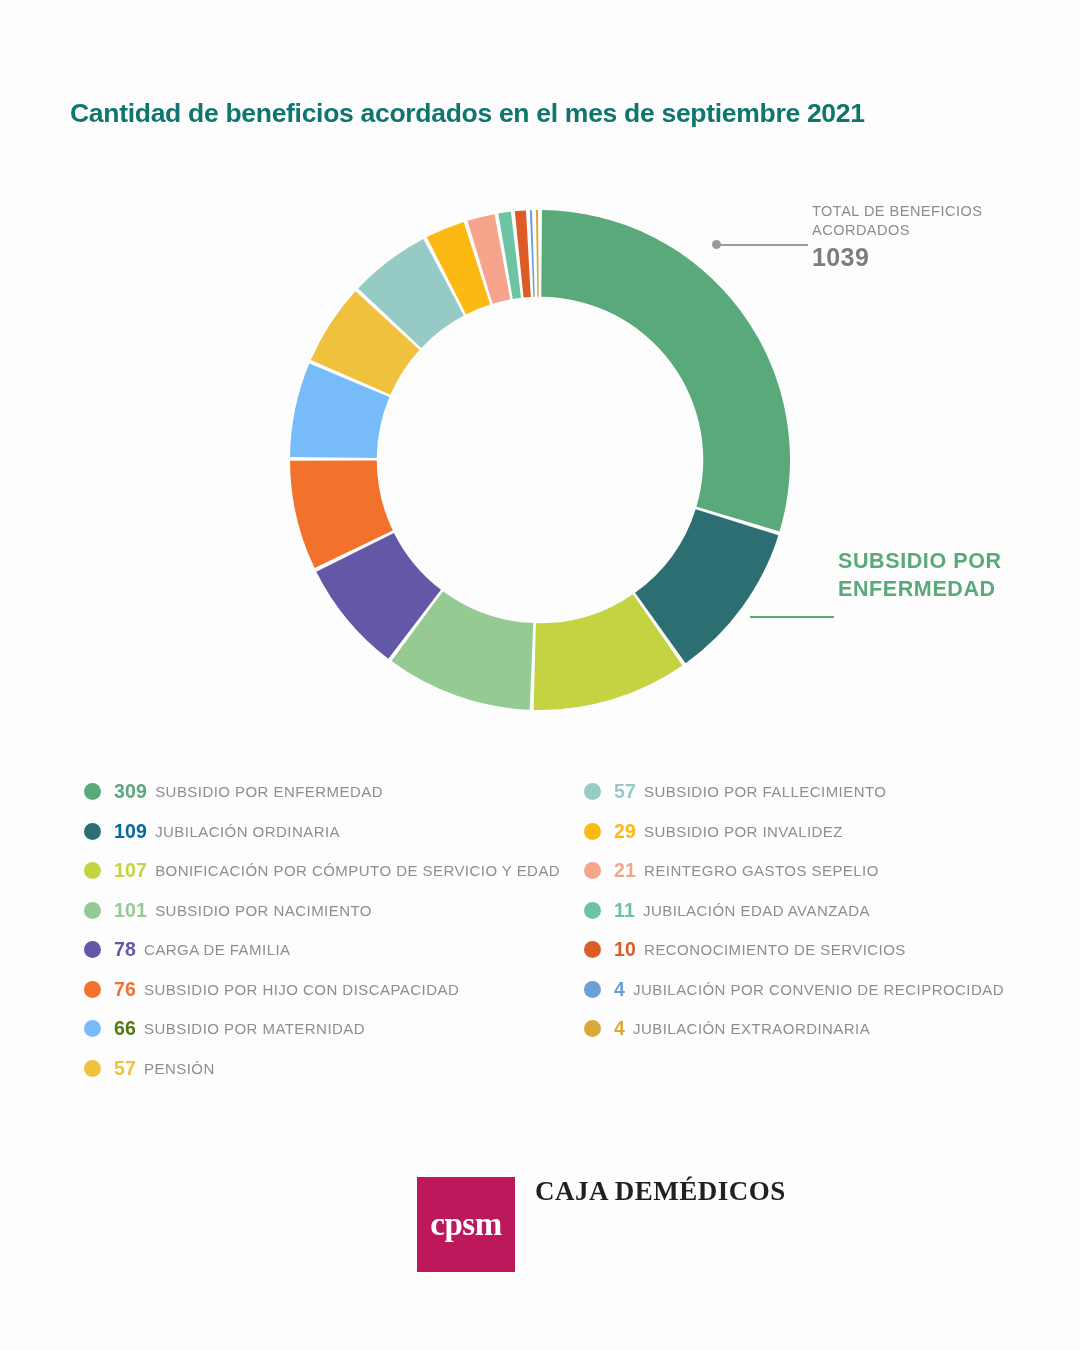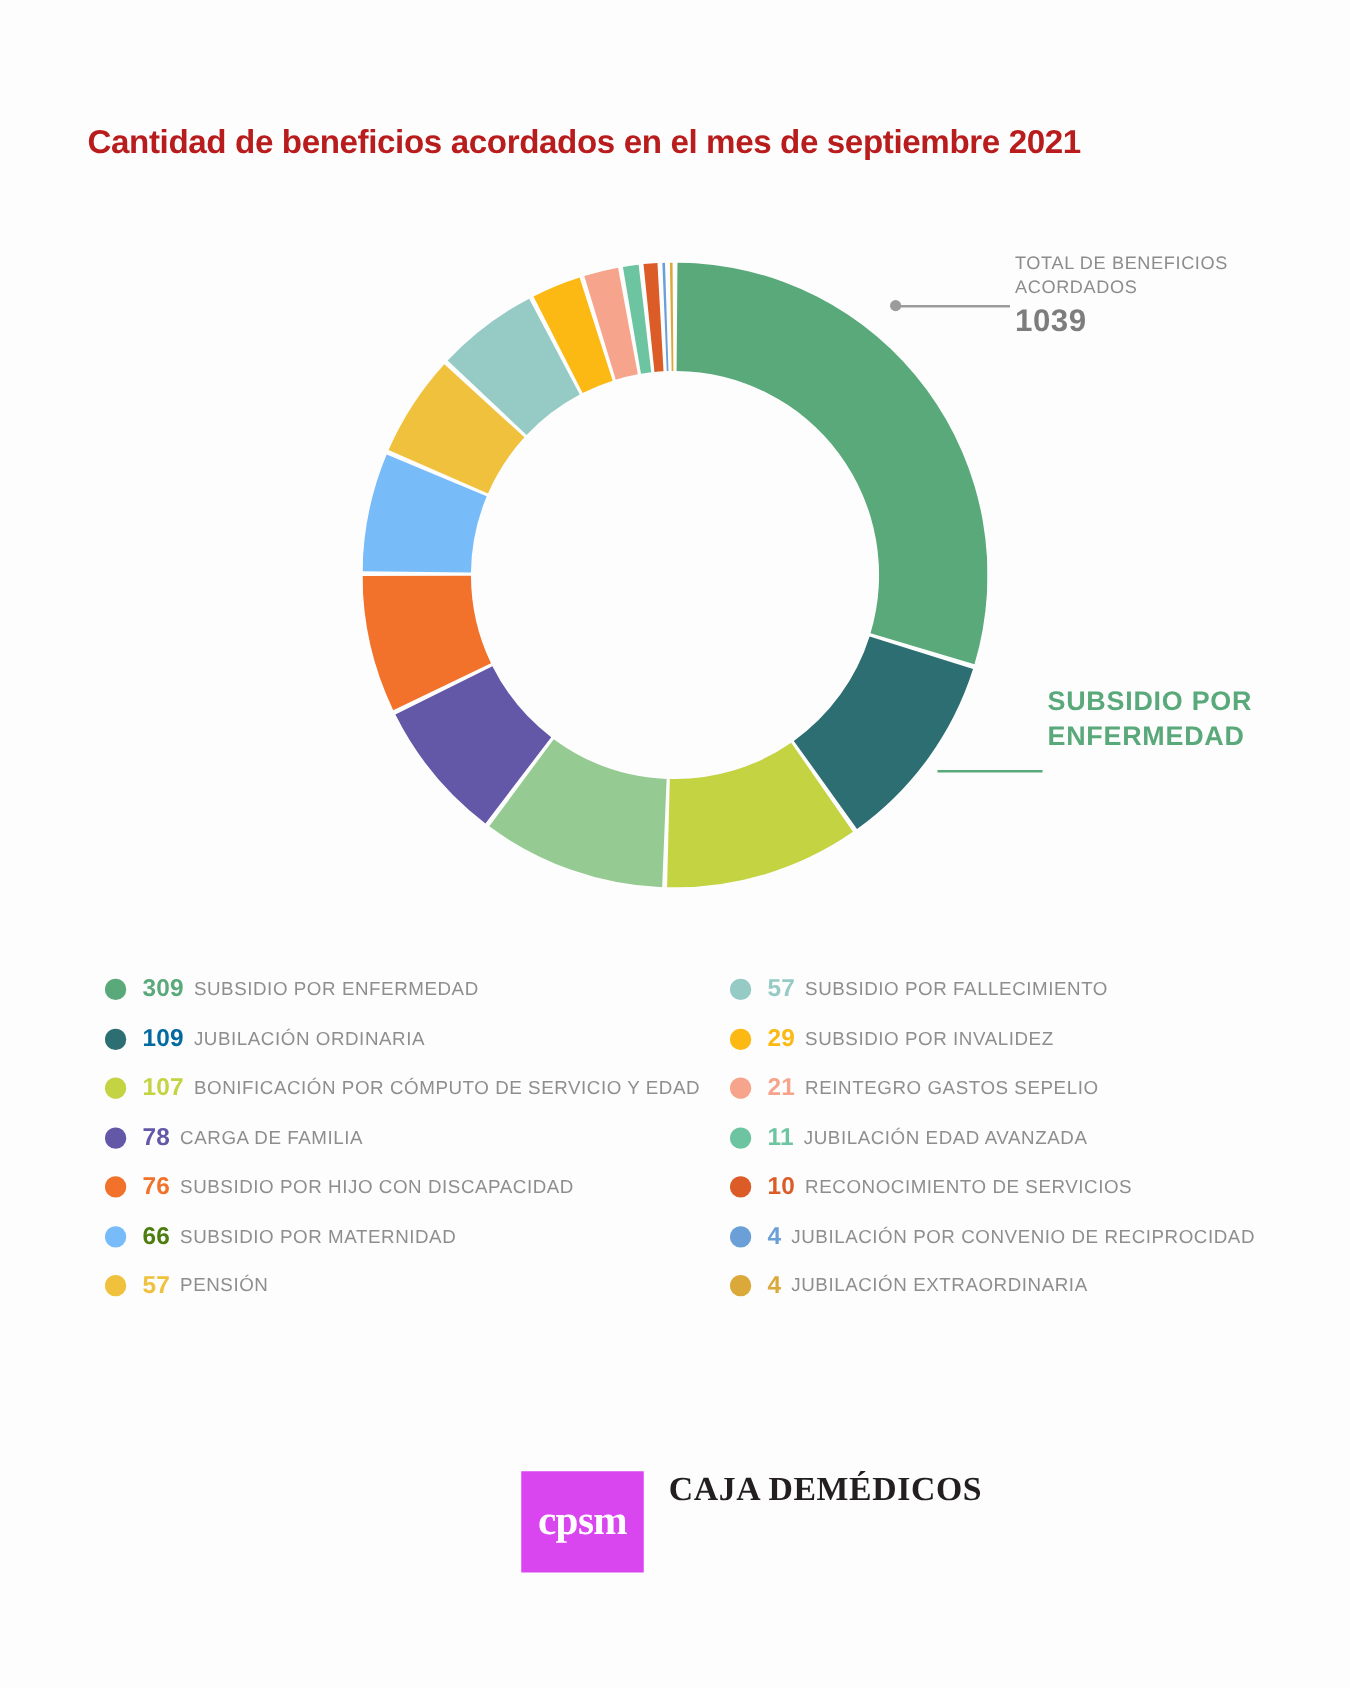--- a/index.html
+++ b/index.html
@@ -17,21 +17,21 @@
   }
 
   
   #chart-title {
     position: absolute;
     left: 70px;
     top: 98px;
     width: 960px;
     font-size: 26.5px;
     font-weight: bold;
-    color: #b91c1c;
+    color: #0f766e;
     letter-spacing: -0.3px;
     line-height: 1.2;
   }
 
   
   #donut-wrap {
     position: absolute;
     left: 290px;
     top: 210px;
     width: 500px;
@@ -153,22 +153,22 @@
   #logo {
     position: absolute;
     left: 417px;
     top: 1177px;
     display: flex;
     align-items: stretch;
     height: 98px;
   }
   #logo-mark {
     width: 98px;
-    height: 81px;
-    background: #d946ef;
+    height: 95px;
+    background: #be185d;
     display: flex;
     align-items: center;
     justify-content: center;
   }
   #logo-mark-text {
     color: #ffffff;
     font-family: "Liberation Serif", serif;
     font-size: 33px;
     font-weight: bold;
     letter-spacing: -0.5px;
@@ -272,20 +272,25 @@
       </div>
       <div class="legend-item">
         <span class="legend-dot" style="background: rgb(45, 110, 114);"></span>
         <span class="legend-value" style="color: #0369a1;">109</span>
         <span class="legend-label">JUBILACIÓN ORDINARIA</span>
       </div>
       <div class="legend-item">
         <span class="legend-dot" style="background: rgb(195, 211, 66);"></span>
         <span class="legend-value" style="color: rgb(195, 211, 66);">107</span>
         <span class="legend-label">BONIFICACIÓN POR CÓMPUTO DE SERVICIO Y EDAD</span>
+      </div>
+      <div class="legend-item">
+        <span class="legend-dot" style="background: rgb(149, 203, 146);"></span>
+        <span class="legend-value" style="color: rgb(149, 203, 146);">101</span>
+        <span class="legend-label">SUBSIDIO POR NACIMIENTO</span>
       </div>
       <div class="legend-item">
         <span class="legend-dot" style="background: rgb(99, 88, 168);"></span>
         <span class="legend-value" style="color: rgb(99, 88, 168);">78</span>
         <span class="legend-label">CARGA DE FAMILIA</span>
       </div>
       <div class="legend-item">
         <span class="legend-dot" style="background: rgb(242, 114, 43);"></span>
         <span class="legend-value" style="color: rgb(242, 114, 43);">76</span>
         <span class="legend-label">SUBSIDIO POR HIJO CON DISCAPACIDAD</span>

